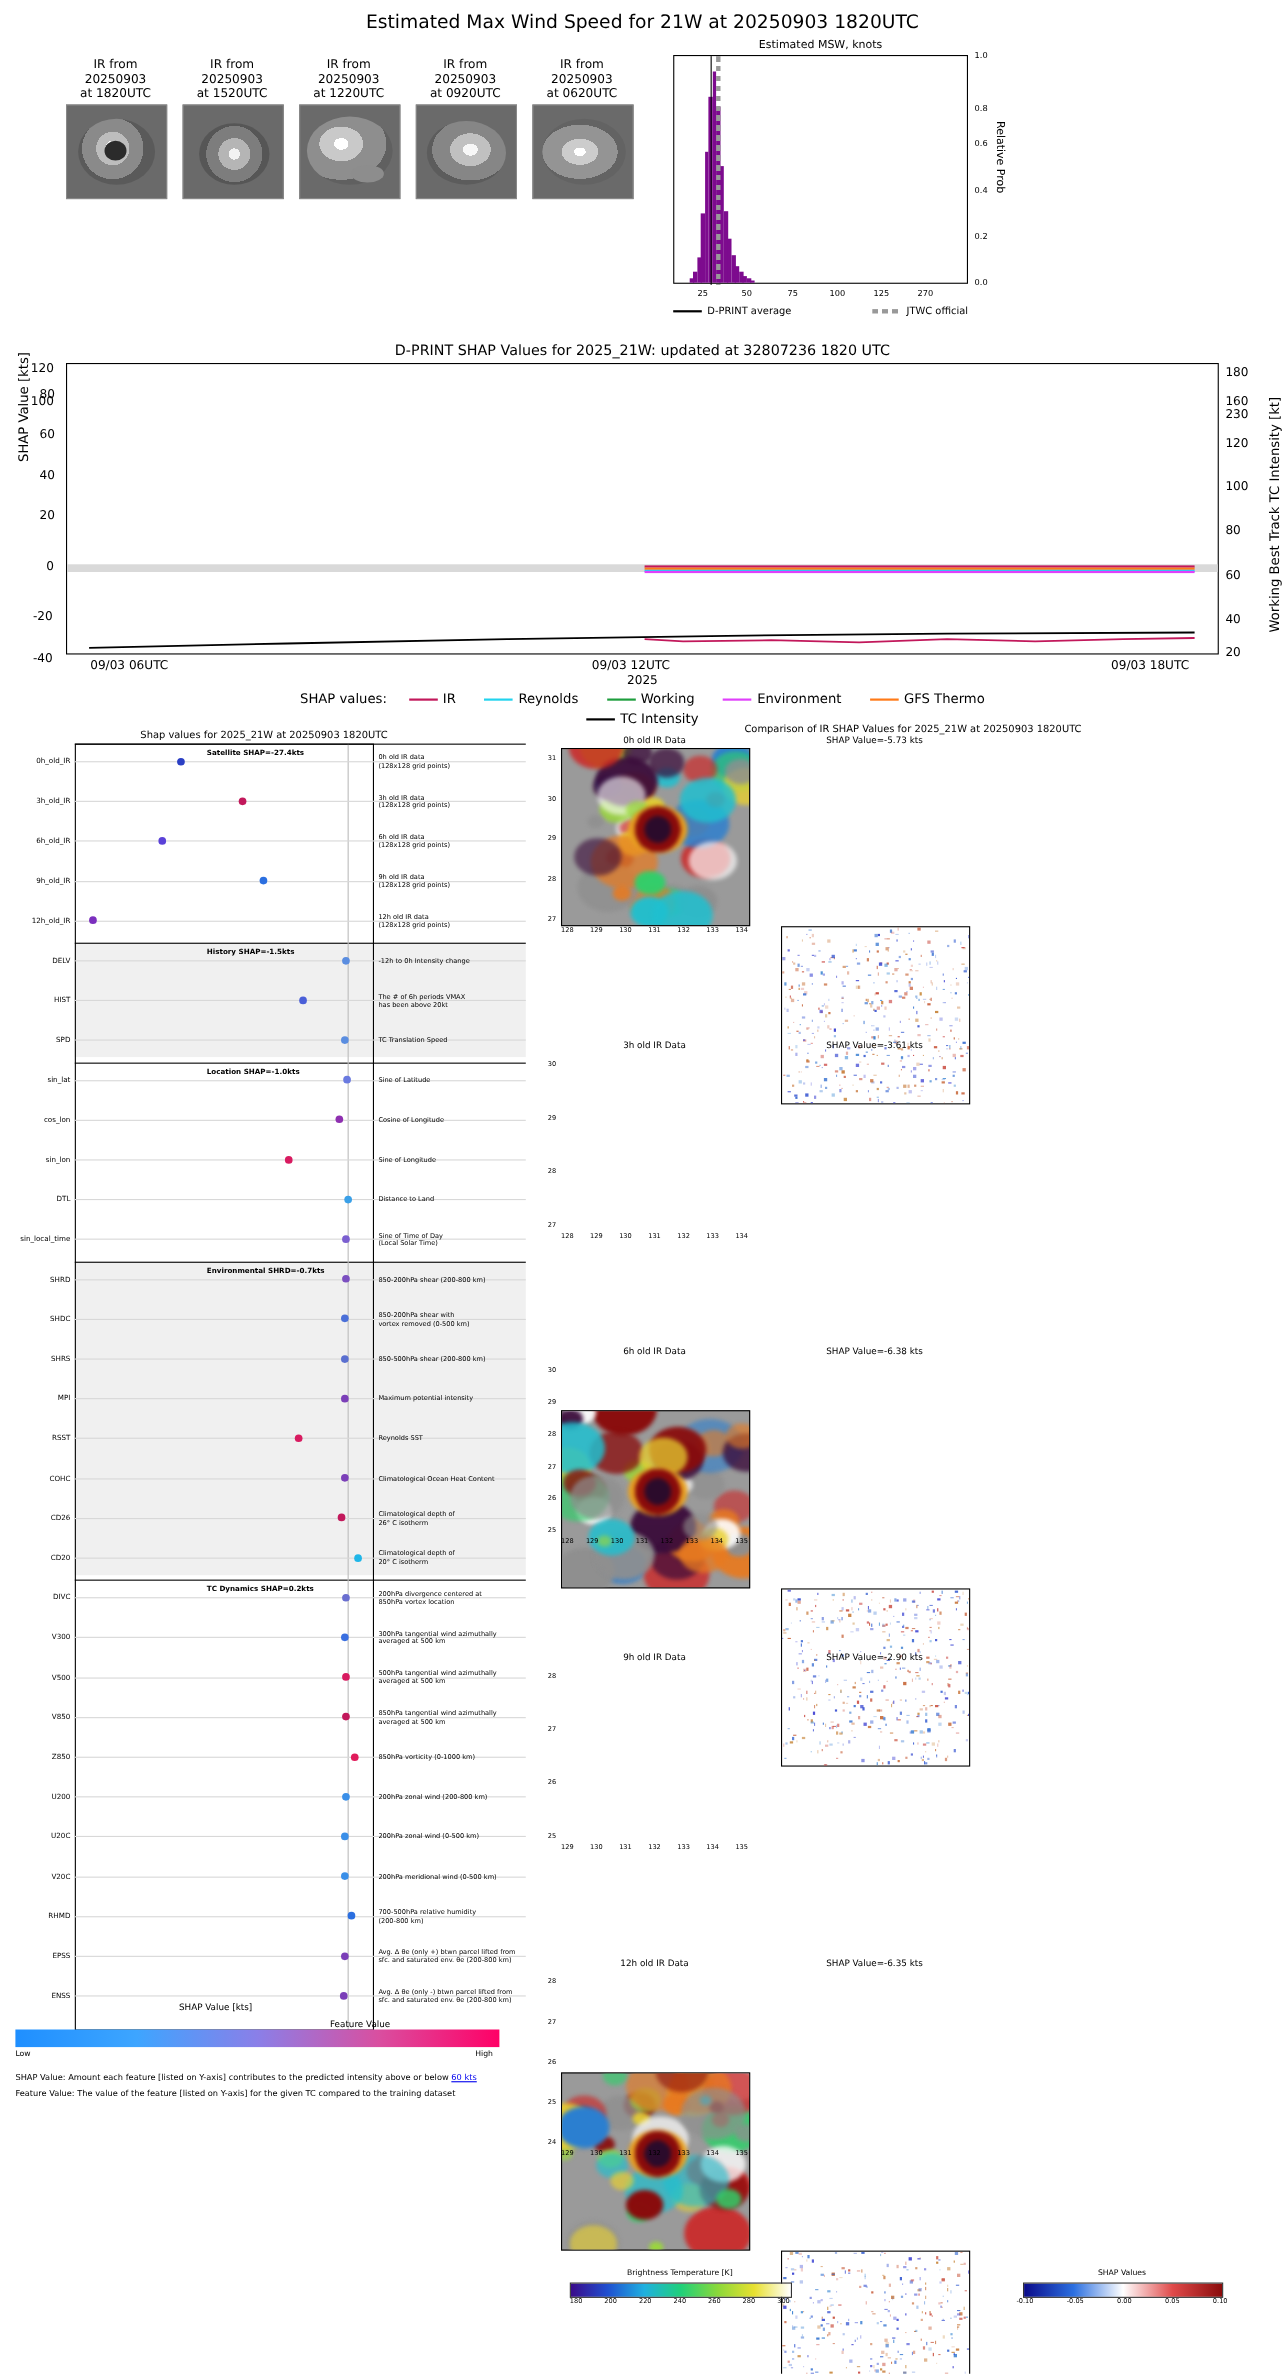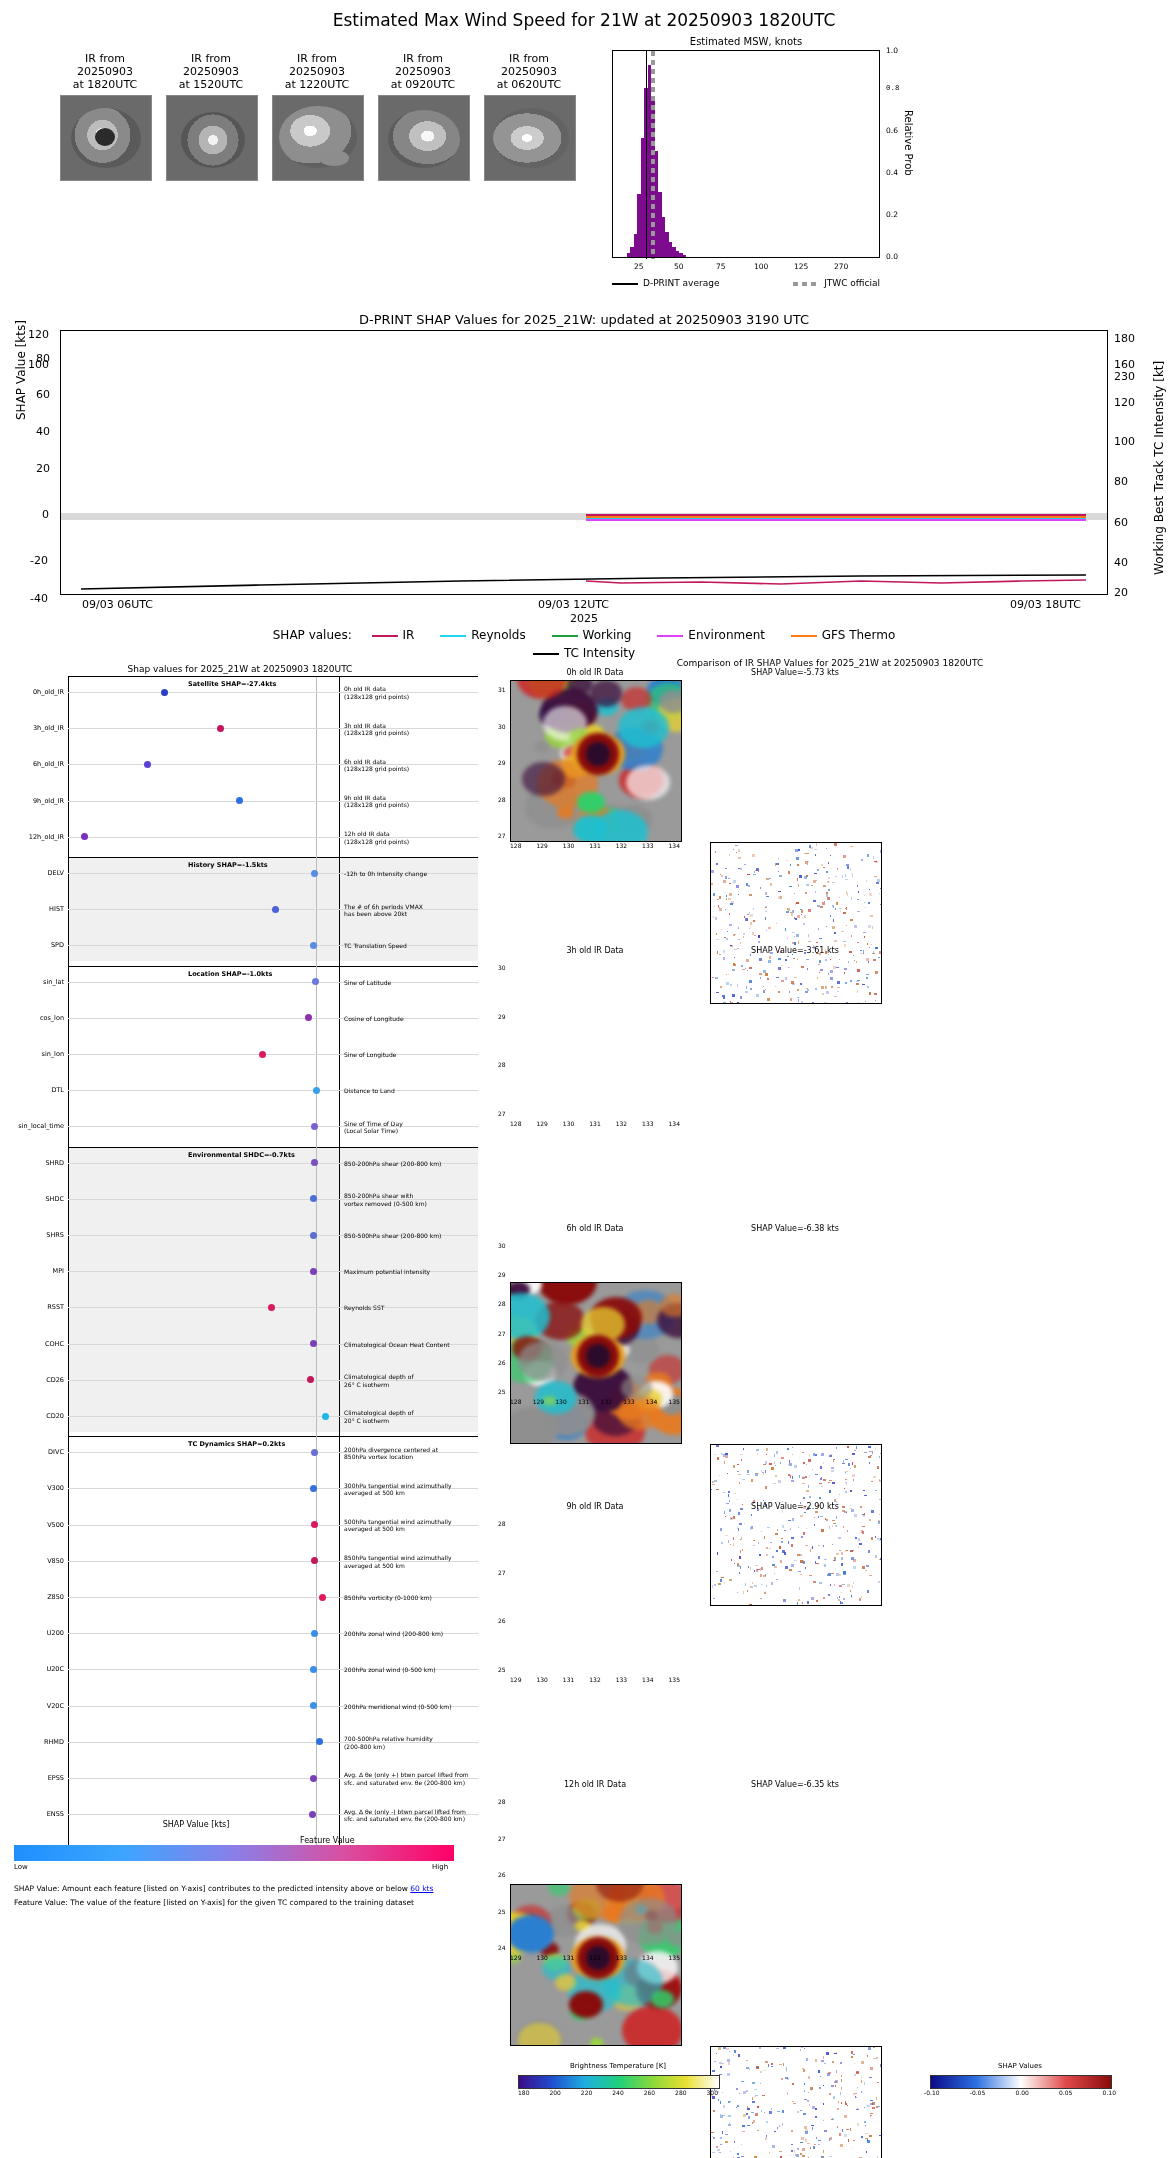--- a/index.html
+++ b/index.html
@@ -101,38 +101,38 @@
       <div class="bar" style="left: 65.7032px; width: 3.80387px; height: 3.84762px;"></div>
       <div class="bar" style="left: 69.1613px; width: 3.80387px; height: 1.92381px;"></div>
       <div class="abs" style="top: 0px; height: 208px; width: 1.5px; background: rgb(0, 0, 0); left: 32.8516px;"></div>
       <div class="abs" style="top: 0px; height: 208px; width: 4px; left: 38.0387px; background: repeating-linear-gradient(rgb(153, 153, 153) 0px, rgb(153, 153, 153) 5px, transparent 5px, transparent 9px);"></div>
     </div>
 
   <div class="abs tiny" style="left:274px;top:202px;">0.0</div>
   <div class="abs tiny" style="left:274px;top:160px;">0.2</div>
   <div class="abs tiny" style="left:274px;top:118px;">0.4</div>
   <div class="abs tiny" style="left:274px;top:76px;">0.6</div>
-  <div class="abs tiny" style="left:274px;top:34px;font-family:Liberation Mono, monospace;">0.8</div>
+  <div class="abs tiny" style="left:274px;top:44px;">0.8</div>
   <div class="abs tiny" style="left:274px;top:-4px;">1.0</div>
   <div class="abs" style="left:302px;top:60px;font-size:10px;transform:rotate(90deg);transform-origin:left top;white-space:nowrap;">Relative Prob</div>
 
   <div class="abs tiny" style="top:212px;left:22px;">25</div>
   <div class="abs tiny" style="top:212px;left:62px;">50</div>
   <div class="abs tiny" style="top:212px;left:104px;">75</div>
   <div class="abs tiny" style="top:212px;left:142px;">100</div>
   <div class="abs tiny" style="top:212px;left:182px;">125</div>
   <div class="abs tiny" style="top:212px;left:222px;">270</div>
 
   <div class="abs" style="top:228px;left:0;width:268px;font-size:9px;display:flex;justify-content:space-between;">
     <span><span class="legline" style="background:#000;"></span><span>D-PRINT average</span></span>
     <span><span class="legline" style="background:repeating-linear-gradient(90deg,#999 0 5px,transparent 5px 9px);height:4px;"></span><span>JTWC official</span></span>
   </div>
 </div>
 
-<div class="abs center" style="top:312px;left:0;width:1168px;font-size:13px;">D-PRINT SHAP Values for 2025_21W: updated at 20250903 3190 UTC</div>
+<div class="abs center" style="top:312px;left:0;width:1168px;font-size:13px;">D-PRINT SHAP Values for 2025_21W: updated at 32807236 1820 UTC</div>
 <div class="abs" id="tsbox">
 
   <div class="abs" style="left:0;top:182px;width:100%;height:7px;background:#d9d9d9;"></div>
 
   <div class="abs" style="left:525px;top:183px;width:500px;height:2px;background:#c2185b;"></div>
   <div class="abs" style="left:525px;top:185px;width:500px;height:1.5px;background:#ff7a18;"></div>
   <div class="abs" style="left:525px;top:187px;width:500px;height:1.5px;background:#22d3ee;"></div>
   <div class="abs" style="left:525px;top:188px;width:500px;height:1.5px;background:#e040fb;"></div>
 
   <svg class="abs" style="left:0;top:0;" width="1046" height="263">
@@ -185,21 +185,21 @@
 <div class="abs" id="bl">
     <div class="abs" style="left: 60px; right: 0px; height: 1px; background: rgb(0, 0, 0); top: -4px;"></div>
     <div class="grptext" style="left: 180px; top: 0px;">Satellite SHAP=-27.4kts</div>
     <div class="grpband" style="top: 177px; height: 104.4px;"></div>
     <div class="abs" style="left: 60px; right: 0px; height: 1px; background: rgb(0, 0, 0); top: 177px;"></div>
     <div class="grptext" style="left: 180px; top: 181px;">History SHAP=-1.5kts</div>
     <div class="abs" style="left: 60px; right: 0px; height: 1px; background: rgb(0, 0, 0); top: 285.6px;"></div>
     <div class="grptext" style="left: 180px; top: 289.6px;">Location SHAP=-1.0kts</div>
     <div class="grpband" style="top: 466.6px; height: 285.4px;"></div>
     <div class="abs" style="left: 60px; right: 0px; height: 1px; background: rgb(0, 0, 0); top: 466.6px;"></div>
-    <div class="grptext" style="left: 180px; top: 470.6px;">Environmental SHDC=-0.7kts</div>
+    <div class="grptext" style="left: 180px; top: 470.6px;">Environmental SHRD=-0.7kts</div>
     <div class="abs" style="left: 60px; right: 0px; height: 1px; background: rgb(0, 0, 0); top: 756.2px;"></div>
     <div class="grptext" style="left: 180px; top: 760.2px;">TC Dynamics SHAP=0.2kts</div>
     <div class="abs" style="top: -4px; height: 1170.4px; width: 1px; background: rgb(187, 187, 187); left: 308.233px;"></div>
     <div class="abs" style="left: 60px; top: -4px; width: 272px; height: 1170.4px; border: 1px solid rgb(0, 0, 0); box-sizing: border-box;"></div>
     <div class="rowline" style="top: 12px;"></div>
     <div class="ylab" style="top: 8px;">0h_old_IR</div>
     <div class="dot" style="left: 153.417px; top: 8.5px; background: rgb(43, 63, 196);"></div>
     <div class="desc" style="top: 5.3px;">0h old IR data<br>(128x128 grid points)</div>
     <div class="rowline" style="top: 48.2px;"></div>
     <div class="ylab" style="top: 44.2px;">3h_old_IR</div>

